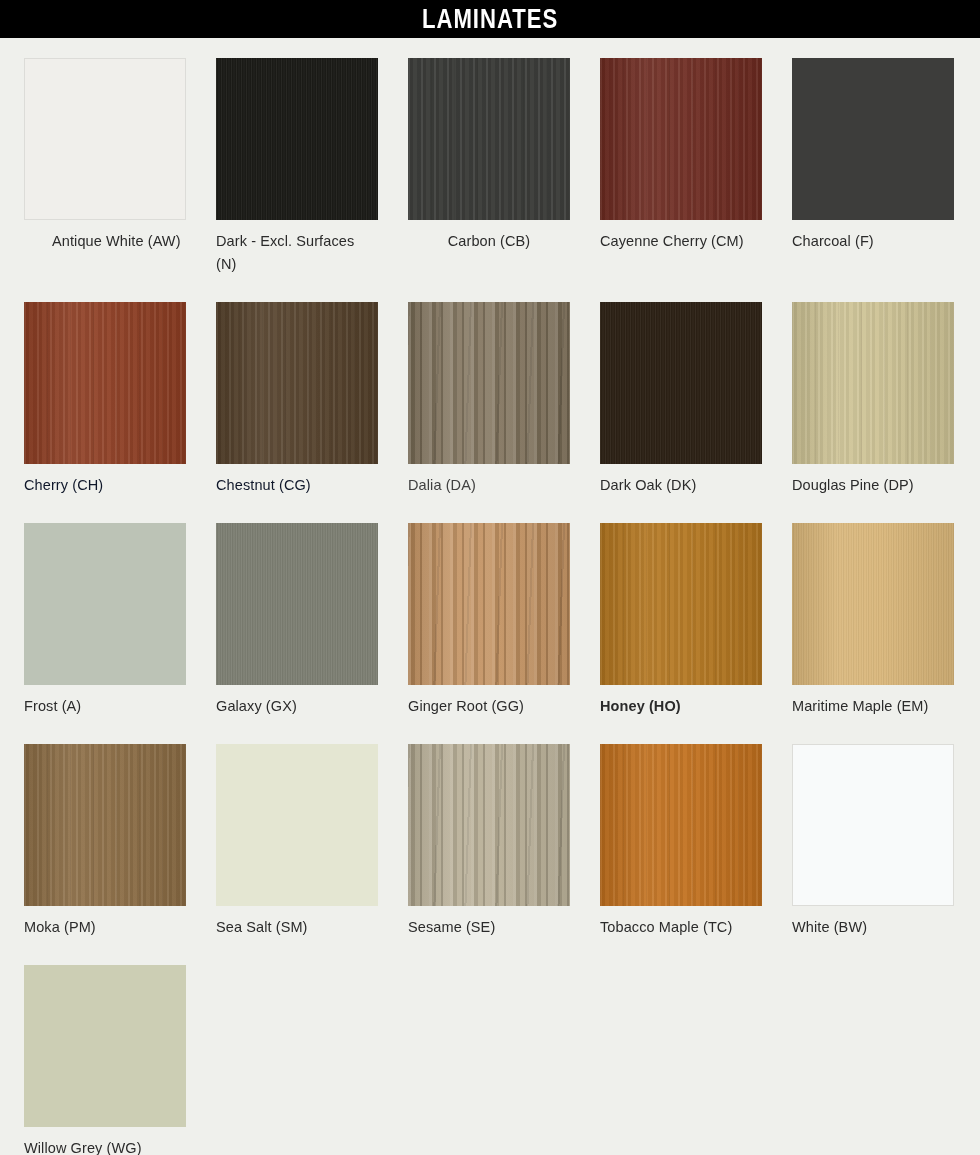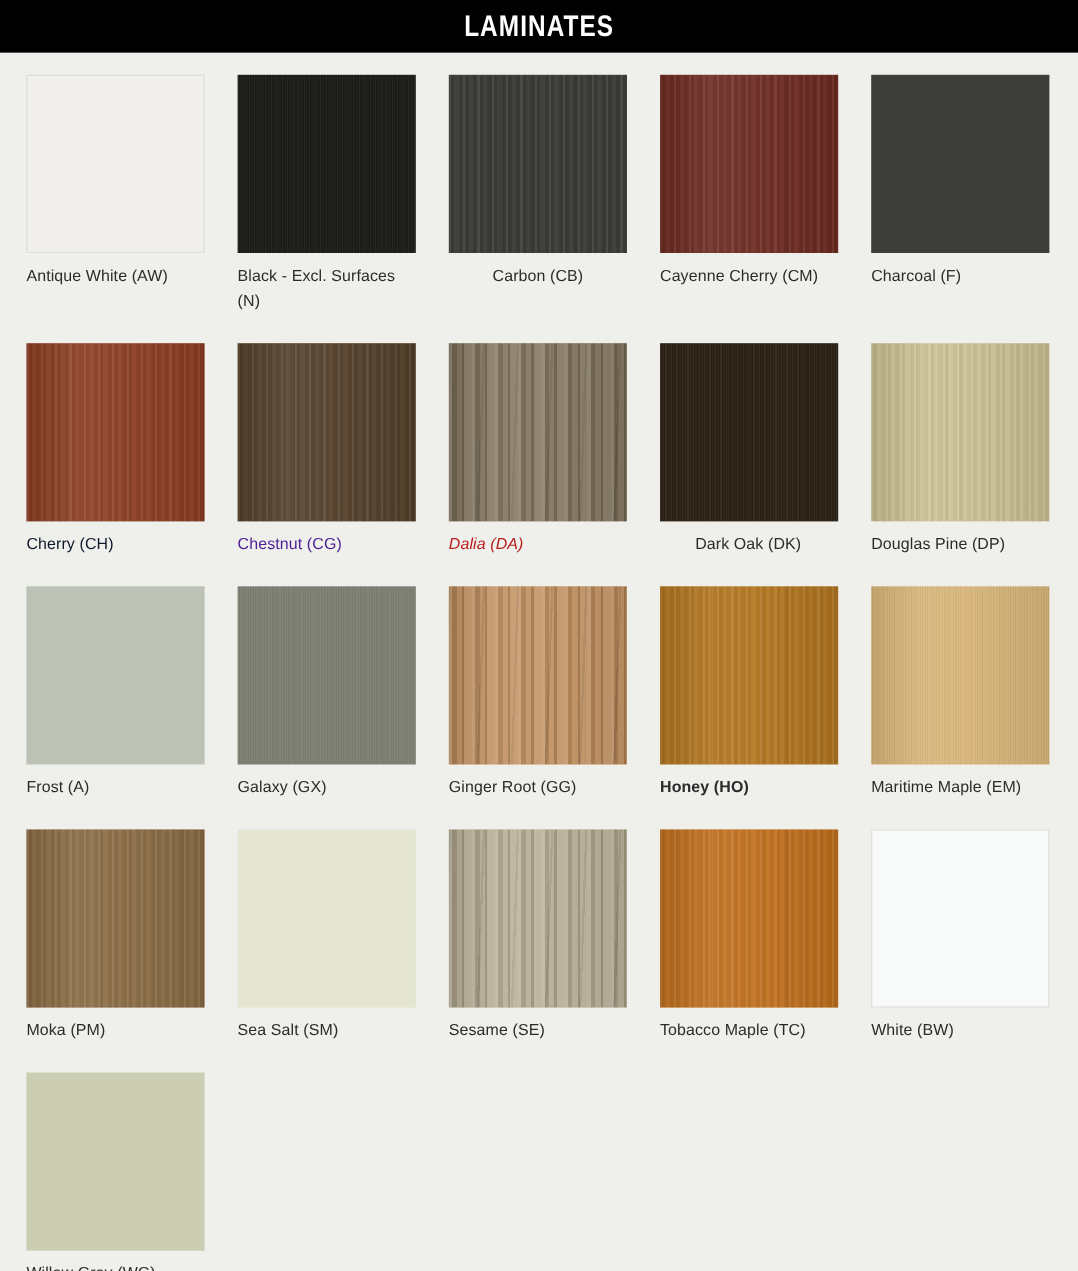--- a/index.html
+++ b/index.html
@@ -7,21 +7,21 @@
   body{
     width:980px;
     min-height:1155px;
     background:#eff0ec;
     font-family:"Liberation Sans","DejaVu Sans",sans-serif;
     -webkit-font-smoothing:antialiased;
   }
 
   
   .header-bar{
-    height:48px;
+    height:38px;
     background:#000000;
     display:flex;
     align-items:center;
     justify-content:center;
   }
   .header-title{
     color:#ffffff;
     font-size:27px;
     font-weight:bold;
     letter-spacing:1.2px;
@@ -122,28 +122,28 @@
 <div class="header-bar">
   <div class="header-title">LAMINATES</div>
 </div>
 
 <div class="swatch-grid" style="background: rgb(239, 240, 236);">
     <div class="swatch-cell">
       <div class="swatch-chip bordered" style="background-color: rgb(240, 239, 235);">
         <div class="grain none"></div>
         <div class="sheen flat"></div>
       </div>
-      <div class="swatch-label" style="color: rgb(43, 43, 43);">Antique White (AW)</div>
+      <div class="swatch-label" style="color: rgb(43, 43, 43); margin-left: 28px;">Antique White (AW)</div>
     </div>
     <div class="swatch-cell">
       <div class="swatch-chip" style="background-color: rgb(27, 27, 23);">
         <div class="grain fine"></div>
         <div class="sheen flat"></div>
       </div>
-      <div class="swatch-label" style="color: rgb(43, 43, 43);">Black - Excl. Surfaces (N)</div>
+      <div class="swatch-label" style="color: rgb(43, 43, 43);">Dark - Excl. Surfaces (N)</div>
     </div>
     <div class="swatch-cell">
       <div class="swatch-chip" style="background-color: rgb(59, 60, 57);">
         <div class="grain med"></div>
         <div class="sheen flat"></div>
       </div>
       <div class="swatch-label" style="color: rgb(43, 43, 43); text-align: center;">Carbon (CB)</div>
     </div>
     <div class="swatch-cell">
       <div class="swatch-chip" style="background-color: rgb(109, 42, 32);">
@@ -164,35 +164,35 @@
         <div class="grain med"></div>
         <div class="sheen"></div>
       </div>
       <div class="swatch-label" style="color: #0f172a;">Cherry (CH)</div>
     </div>
     <div class="swatch-cell">
       <div class="swatch-chip" style="background-color: rgb(84, 64, 42);">
         <div class="grain med"></div>
         <div class="sheen"></div>
       </div>
-      <div class="swatch-label" style="color: #4c1d95;">Chestnut (CG)</div>
+      <div class="swatch-label" style="color: #0f172a;">Chestnut (CG)</div>
     </div>
     <div class="swatch-cell">
       <div class="swatch-chip" style="background-color: rgb(126, 112, 89);">
         <div class="grain rustic"></div>
         <div class="sheen"></div>
       </div>
-      <div class="swatch-label" style="color: #b91c1c; font-style: italic;">Dalia (DA)</div>
+      <div class="swatch-label" style="color: #404040;">Dalia (DA)</div>
     </div>
     <div class="swatch-cell">
       <div class="swatch-chip" style="background-color: rgb(44, 33, 21);">
         <div class="grain fine"></div>
         <div class="sheen flat"></div>
       </div>
-      <div class="swatch-label" style="color: rgb(43, 43, 43); margin-left: 32px;">Dark Oak (DK)</div>
+      <div class="swatch-label" style="color: rgb(43, 43, 43);">Dark Oak (DK)</div>
     </div>
     <div class="swatch-cell">
       <div class="swatch-chip" style="background-color: rgb(205, 194, 148);">
         <div class="grain med"></div>
         <div class="sheen"></div>
       </div>
       <div class="swatch-label" style="color: rgb(43, 43, 43);">Douglas Pine (DP)</div>
     </div>
     <div class="swatch-cell">
       <div class="swatch-chip" style="background-color: rgb(188, 195, 182);">

